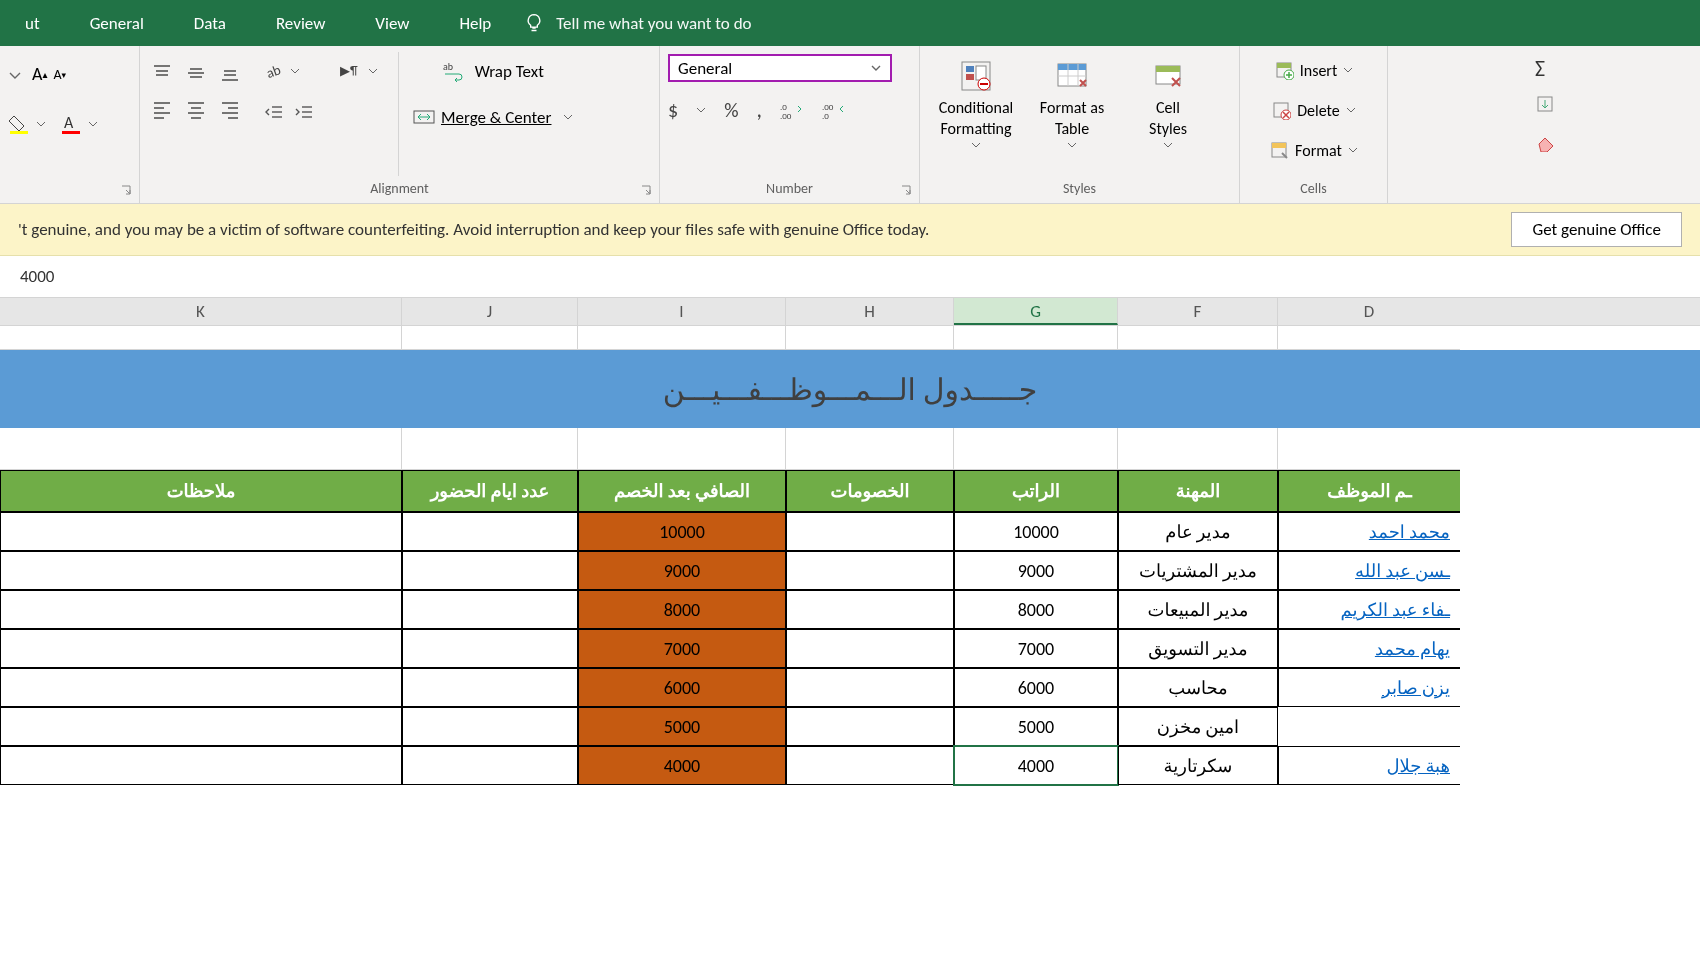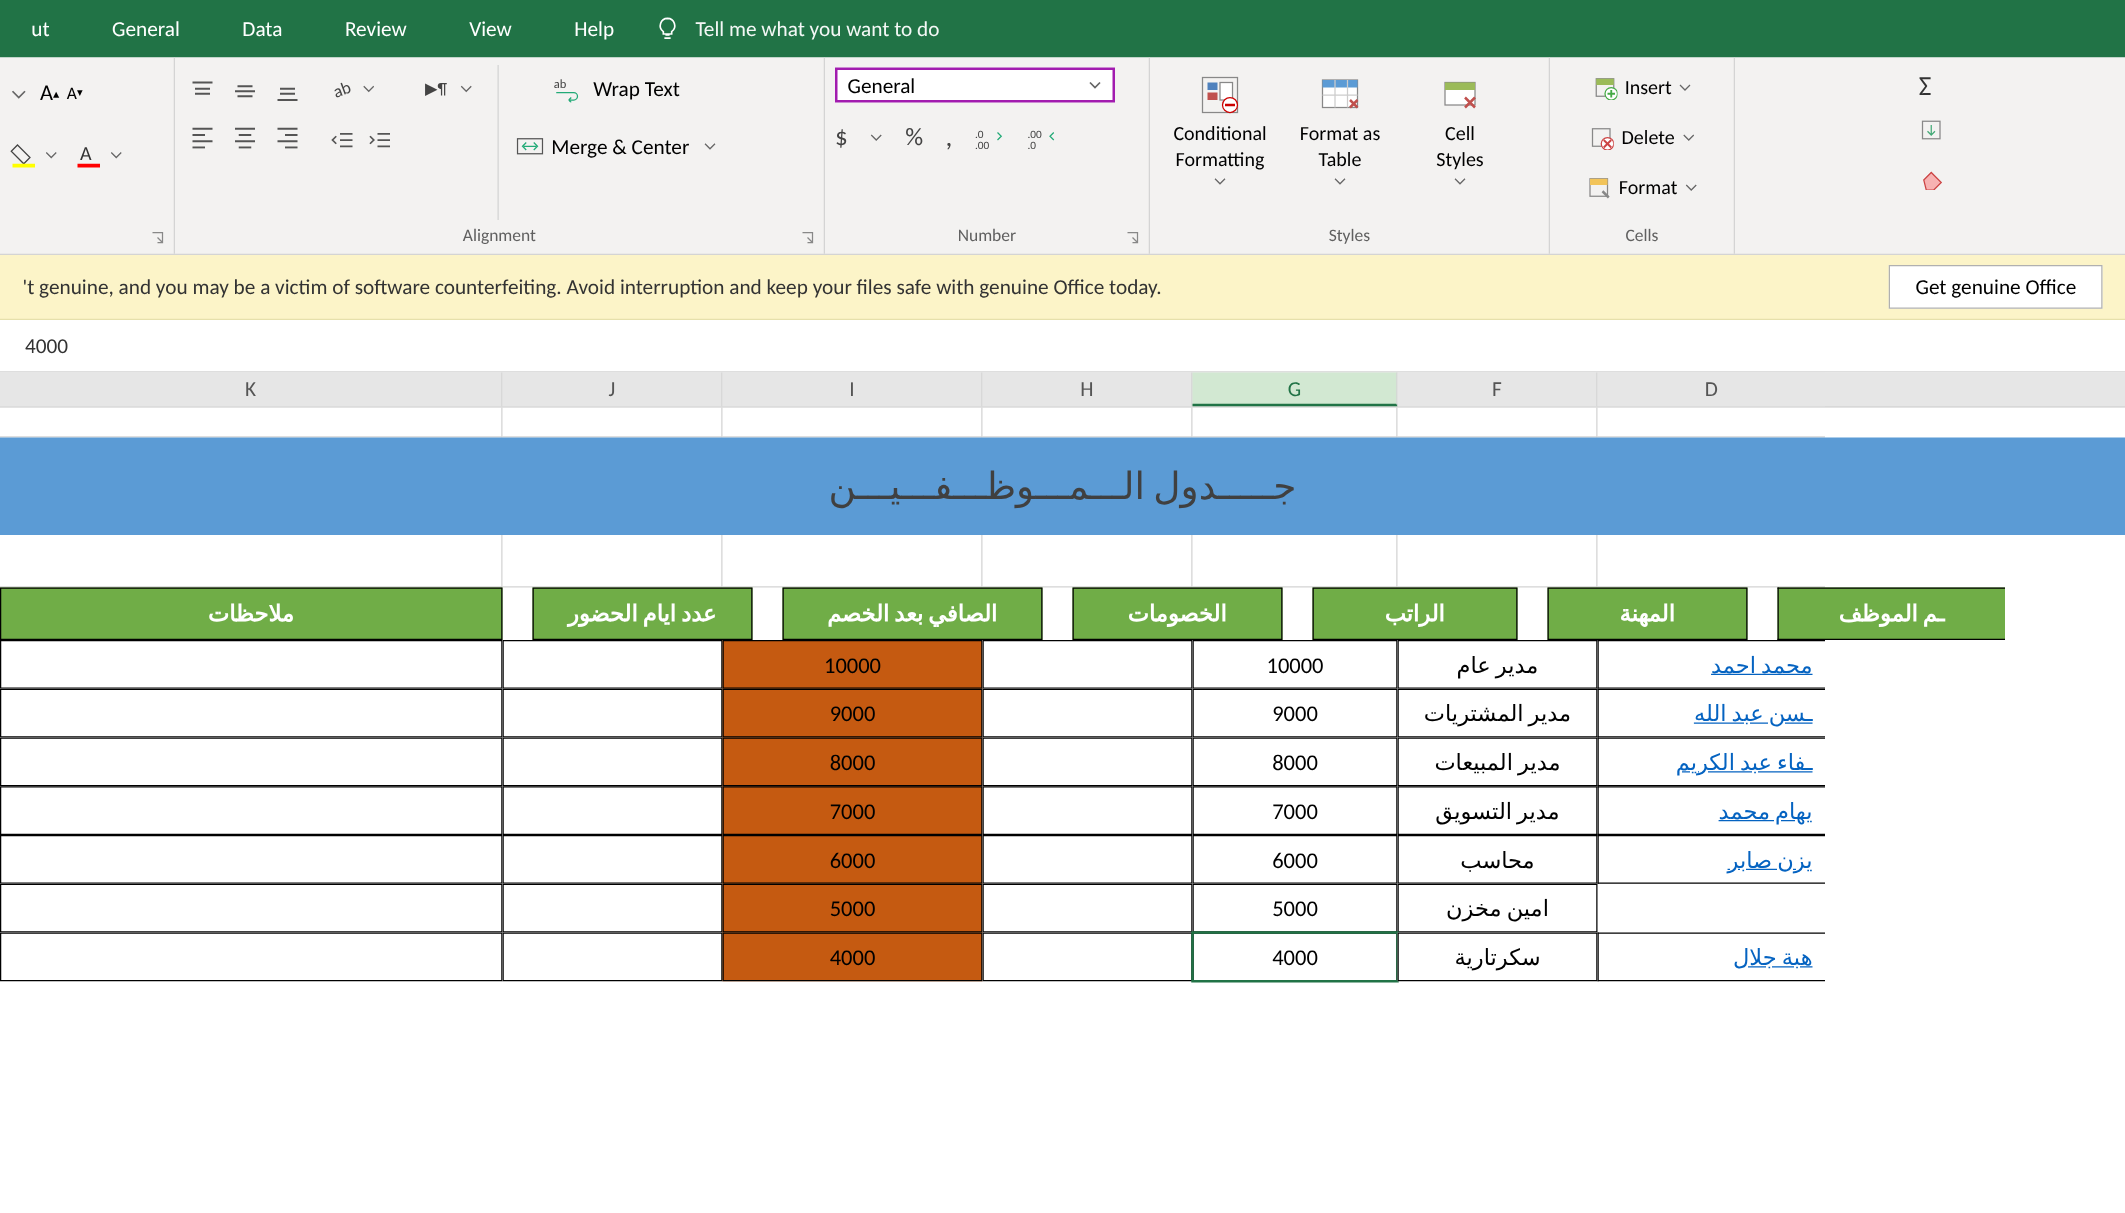--- a/index.html
+++ b/index.html
@@ -265,21 +265,21 @@
               <path d="M2 14h14a3 3 0 010 6h-4m0 0l2-2m-2 2l2 2" fill="none" stroke="#2a7"></path>
             </svg>
           <span style="margin-left:6px;font-size:17px;">Wrap Text</span>
         </div>
         <div class="icon-row">
           <span class="btn" style="gap:6px;">
             <svg width="22" height="22">
                 <rect x="1" y="5" width="20" height="12" fill="none" stroke="#555"></rect>
                 <path d="M6 11h10M8 8l-3 3 3 3M14 8l3 3-3 3" fill="none" stroke="#2a7"></path>
               </svg>
-            <span style="font-size:17px;">Merge &amp; Center</span>
+            <span style="font-size:17px;text-decoration:underline;">Merge &amp; Center</span>
           </span>
           <span style="margin-left:8px;">
               <svg width="10" height="10">
                 <path d="M1 3l4 4 4-4" fill="none" stroke="#666"></path>
               </svg>
             </span>
         </div>
       </div>
     </div>
     <div class="group-label"><span>Alignment</span><span class="group-dlg">
@@ -475,21 +475,21 @@
   </div>
   <div class="row blank" style="height:42px;">
     <div class="cell c-k"></div>
     <div class="cell c-j"></div>
     <div class="cell c-i"></div>
     <div class="cell c-h"></div>
     <div class="cell c-g"></div>
     <div class="cell c-f"></div>
     <div class="cell c-d" style="border-right:none;"></div>
   </div>
-  <div class="row thead" style="height:42px;gap:24px;">
+  <div class="row thead" style="height:42px;">
     <div class="cell c-k">ملاحظات</div>
     <div class="cell c-j">عدد ايام الحضور</div>
     <div class="cell c-i">الصافي بعد الخصم</div>
     <div class="cell c-h">الخصومات</div>
     <div class="cell c-g">الراتب</div>
     <div class="cell c-f">المهنة</div>
     <div class="cell c-d" style="border-right:none;">ـم الموظف</div>
   </div>
   <div id="data-rows">
       <div class="row datarow">

